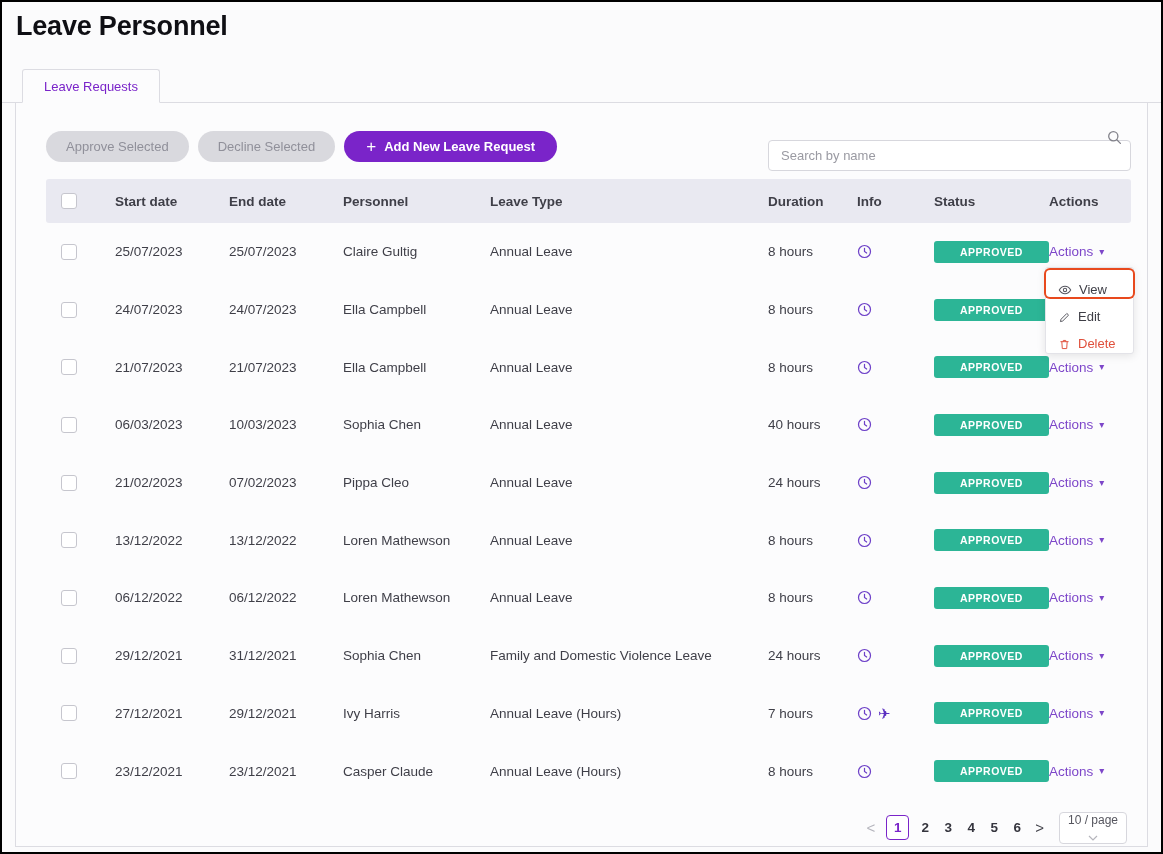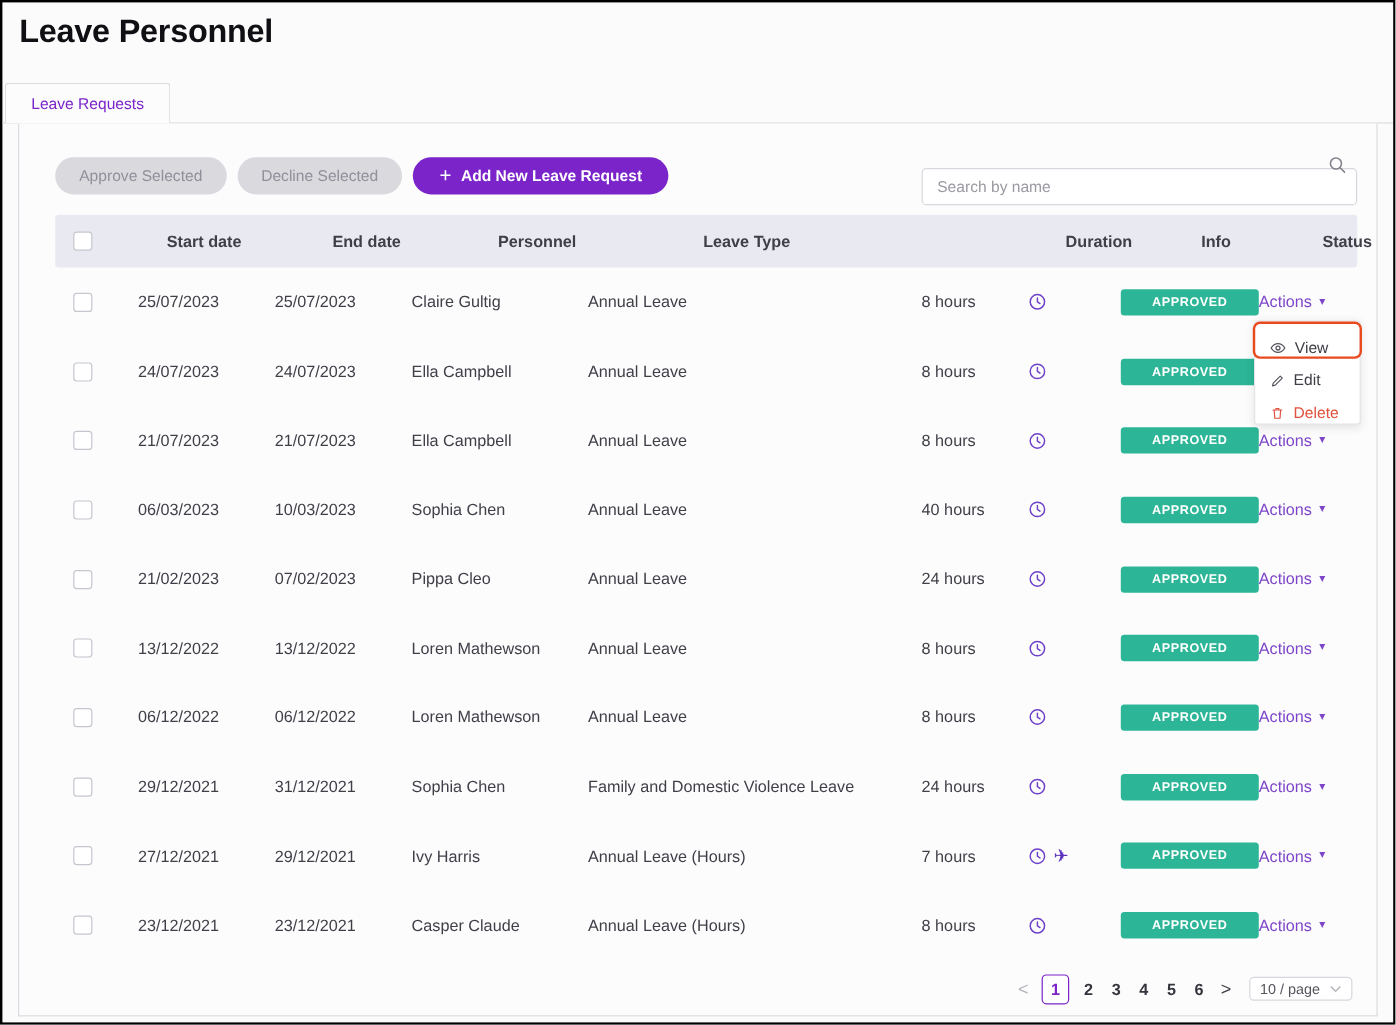--- a/index.html
+++ b/index.html
@@ -4,40 +4,40 @@
 <style>
   :root{
     --accent:#7a24c9; --link:#7d46c9; --approved:#2cb596;
     --danger:#e0503c; --highlight:#e8491d; --header-bg:#e9e9f1;
   }
   *{box-sizing:border-box;}
   body{margin:0;background:#fff;font-family:"Liberation Sans",sans-serif;}
   .screen{width:1163px;height:854px;border:2px solid #000;background:#fbfbfc;position:relative;overflow:hidden;}
   h1{margin:8px 0 0 14px;font-size:27px;font-weight:700;color:#0f0f14;letter-spacing:-.2px;line-height:32px;}
   
-  .tabbar{margin-top:26px;display:flex;align-items:flex-end;border-bottom:1px solid #dcdce2;padding-left:2px;height:35px;}
+  .tabbar{margin-top:26px;display:flex;align-items:flex-end;border-bottom:1px solid #dcdce2;padding-left:20px;height:35px;}
   .tab{height:34px;margin-bottom:-1px;display:flex;align-items:center;padding:0 21px;background:#fcfcfd;
        border:1px solid #dcdce2;border-bottom:1px solid #fcfcfd;border-radius:3px 3px 0 0;
        color:var(--accent);font-size:13px;cursor:pointer;}
   
   .panel{margin:0 13px;height:744px;border:1px solid #dcdce2;border-top:none;background:#fcfcfd;padding:28px 16px 0 30px;}
   
   .toolbar{display:flex;align-items:center;gap:9px;height:31px;}
   .btn{height:31px;border:none;border-radius:16px;font-size:13px;font-family:inherit;cursor:pointer;padding:0 20px;}
   .btn.disabled{background:#d9d9de;color:#90909a;}
   .btn.primary{background:var(--accent);color:#fff;font-weight:700;display:flex;align-items:center;gap:8px;padding:0 22px;}
   .plus{font-size:17px;font-weight:400;line-height:1;}
   .search{margin-left:auto;position:relative;width:363px;}
   .search input{width:100%;height:31px;border:1px solid #d7d7dd;border-radius:4px;background:#fff;
     padding:0 32px 0 12px;font-size:13px;color:#44444c;font-family:inherit;outline:none;margin-top:18px;}
   .search input::placeholder{color:#9a9aa2;}
   .search .mag{position:absolute;right:9px;top:8px;}
   
   .thead,.trow{display:grid;grid-template-columns:69px 114px 114px 147px 278px 89px 77px 115px 1fr;align-items:center;}
-  .thead{margin-top:17px;height:44px;background:var(--header-bg);border-radius:3px;gap:24px;}
+  .thead{margin-top:17px;height:44px;background:var(--header-bg);border-radius:3px;}
   .th{font-size:13.5px;font-weight:700;color:#393941;}
   .trow{height:57.7px;}
   .cell{display:flex;align-items:center;font-size:13.5px;color:#3f3f48;}
   .c-check{padding-left:15px;}
   input[type=checkbox]{appearance:none;-webkit-appearance:none;width:16px;height:16px;border:1px solid #c6c6ce;
     border-radius:3px;background:#fff;margin:0;cursor:pointer;}
   .c-info{gap:6px;}
   .plane{color:#5a2fc0;font-size:15px;line-height:1;}
   .badge{background:var(--approved);color:#fff;font-size:10.5px;font-weight:700;letter-spacing:.5px;
     padding:5px 26px;border-radius:3px;}
@@ -50,22 +50,22 @@
   .menu-item.highlight{box-shadow:0 0 0 2px var(--highlight);border-radius:4px;}
   .menu-item.danger{color:var(--danger);}
   
   .pagination{margin-top:12px;display:flex;justify-content:flex-end;align-items:center;gap:9px;padding-right:4px;}
   .pg-nav{background:none;border:none;font-size:15px;color:#42424a;cursor:pointer;font-family:inherit;padding:0 2px;}
   .pg-nav.prev{color:#b4b4bc;}
   #pages{display:flex;align-items:center;gap:9px;}
   .page{background:transparent;border:none;font-weight:700;color:#35353e;font-size:13.5px;min-width:14px;
     cursor:pointer;font-family:inherit;padding:0;}
   .page.active{border:1px solid var(--accent);color:var(--accent);background:#fff;width:23px;height:25px;border-radius:4px;}
-  .page-size{border:1px solid #d7d7dd;border-radius:4px;height:20px;padding:0 8px;display:flex;align-items:center;gap:8px;
-    font-size:12px;color:#55555e;background:#fff;margin-left:4px;cursor:pointer;}
+  .page-size{border:1px solid #d7d7dd;border-radius:4px;height:32px;padding:0 8px;display:flex;align-items:center;gap:8px;
+    font-size:12px;color:#55555e;background:#fff;margin-left:4px;cursor:pointer;flex-direction:column;}
 </style>
 </head>
 <body>
 
 <div class="screen">
   <h1>Leave Personnel</h1>
 
   <div class="tabbar">
     <div class="tab">Leave Requests</div>
   </div>

